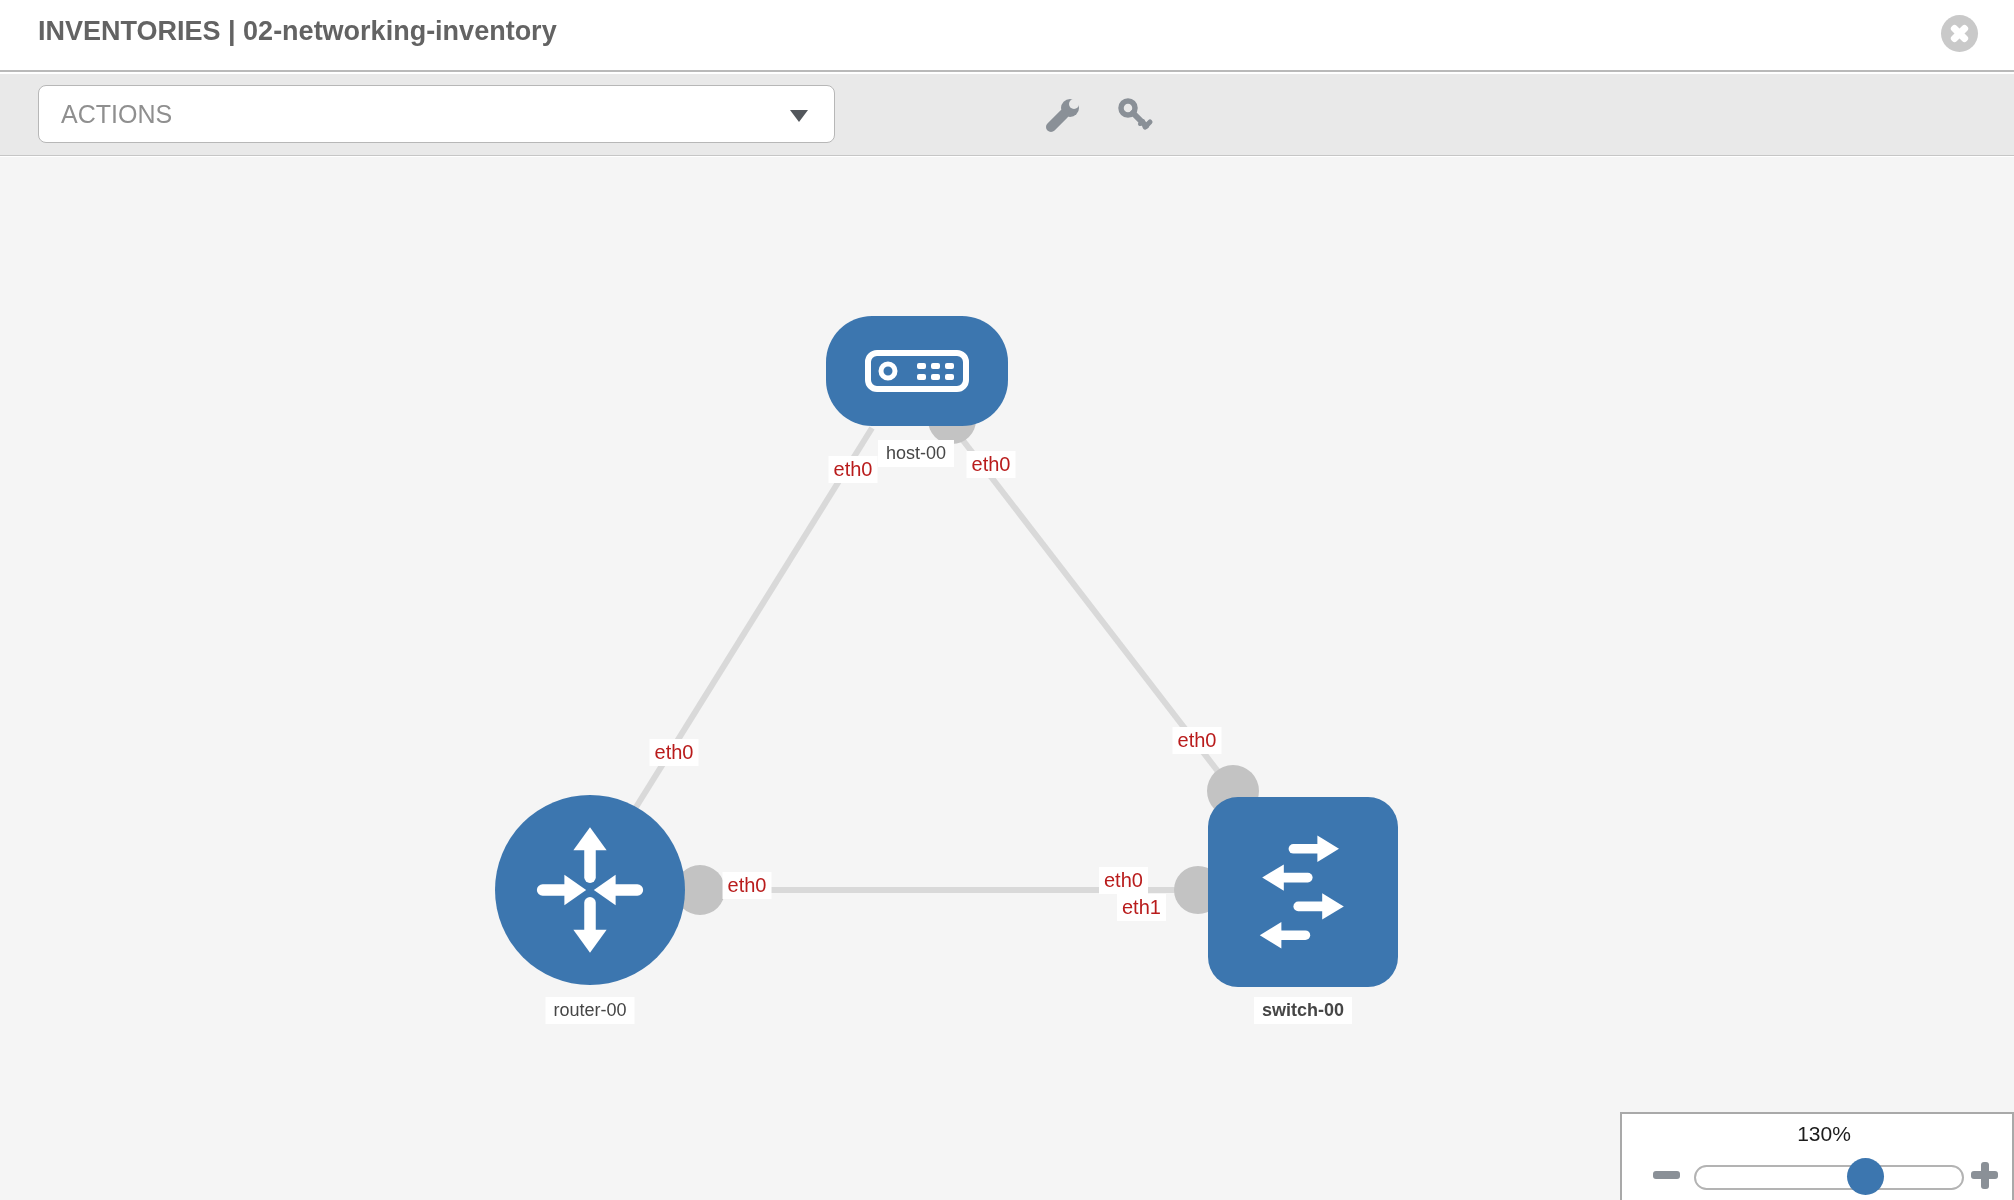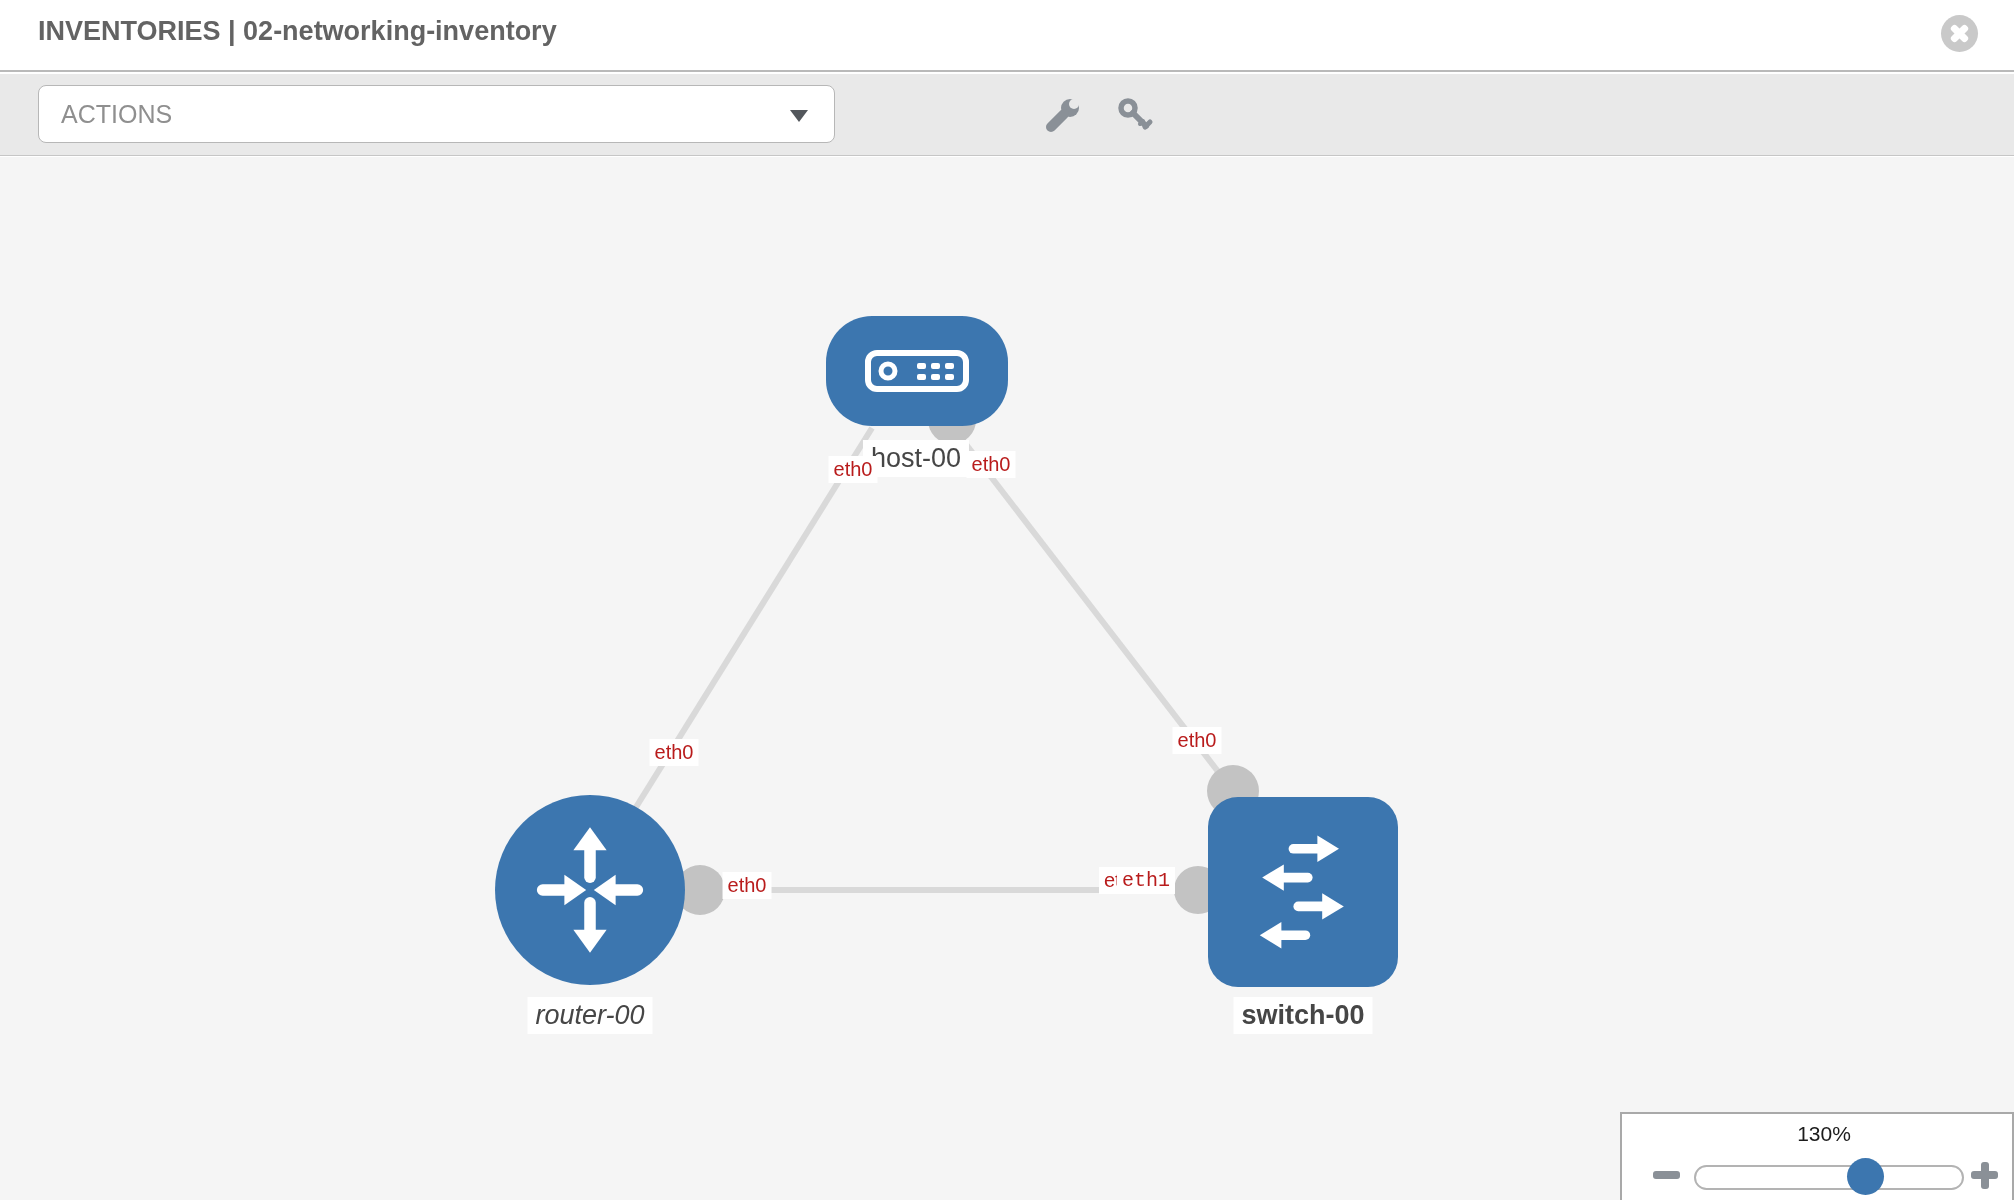--- a/index.html
+++ b/index.html
@@ -35,21 +35,21 @@
   
   .canvas { position:absolute; left:0; top:157px; width:2014px; height:1043px; background:#f5f5f5; }
   .links-layer { position:absolute; left:0; top:0; width:2014px; height:1200px; pointer-events:none; }
 
   .node { position:absolute; background:#3c76af; cursor:pointer; display:flex;
           align-items:center; justify-content:center; }
   .node-host   { left:826px;  top:316px; width:182px; height:110px; border-radius:46px; }
   .node-router { left:495px;  top:795px; width:190px; height:190px; border-radius:50%; }
   .node-switch { left:1208px; top:797px; width:190px; height:190px; border-radius:30px; }
 
-  .node-label { position:absolute; background:#ffffff; color:#464646; font-size:27px;
+  .node-label { position:absolute; background:#ffffff; color:#464646; font-size:18px;
                 padding:3px 8px; white-space:nowrap; transform:translateX(-50%); }
   .iface-label { position:absolute; background:#ffffff; color:#b91c1c; font-size:20px;
                  padding:2px 5px; white-space:nowrap; }
   .ctr { transform:translateX(-50%); }
 
   
   .zoom-panel { position:absolute; left:1620px; top:1112px; width:394px; height:118px;
                 background:#ffffff; border:2px solid #a9a9a9; }
   .zoom-level { position:absolute; left:202px; top:8px; transform:translateX(-50%);
                 font-size:21px; color:#1c1c1c; }
@@ -158,30 +158,30 @@
       <g fill="#ffffff">
         <polygon points="80,14 62,3 62,25"></polygon>
         <polygon points="16,38 34,27 34,49"></polygon>
         <polygon points="84,62 66,51 66,73"></polygon>
         <polygon points="14,86 32,75 32,97"></polygon>
       </g>
     </svg>
   </div>
 
   <div class="node-label" style="left:916px; top:440px;">host-00</div>
-  <div class="node-label" style="left:590px; top:997px;font-style:italic;">router-00</div>
+  <div class="node-label" style="left:590px; top:997px;">router-00</div>
   <div class="node-label" style="left:1303px; top:997px;font-weight:bold;">switch-00</div>
 
   <div class="iface-label ctr" style="left:853px; top:456px;">eth0</div>
   <div class="iface-label ctr" style="left:991px; top:451px;">eth0</div>
   <div class="iface-label ctr" style="left:674px; top:739px;">eth0</div>
   <div class="iface-label ctr" style="left:747px; top:872px;">eth0</div>
   <div class="iface-label ctr" style="left:1197px; top:727px;">eth0</div>
   <div class="iface-label" style="left:1099px; top:867px;">eth0</div>
-  <div class="iface-label" style="left:1117px; top:867px;font-family:Liberation Mono, monospace;">eth1</div>
+  <div class="iface-label" style="left:1117px; top:894px;">eth1</div>
 
   <div class="zoom-panel">
     <div class="zoom-level">130%</div>
     <div class="zoom-minus"></div>
     <div class="zoom-track"></div>
     <div class="zoom-thumb"></div>
     <div class="zoom-plus">
       <span class="pb pb-h"></span>
       <span class="pb pb-v"></span>
     </div>

